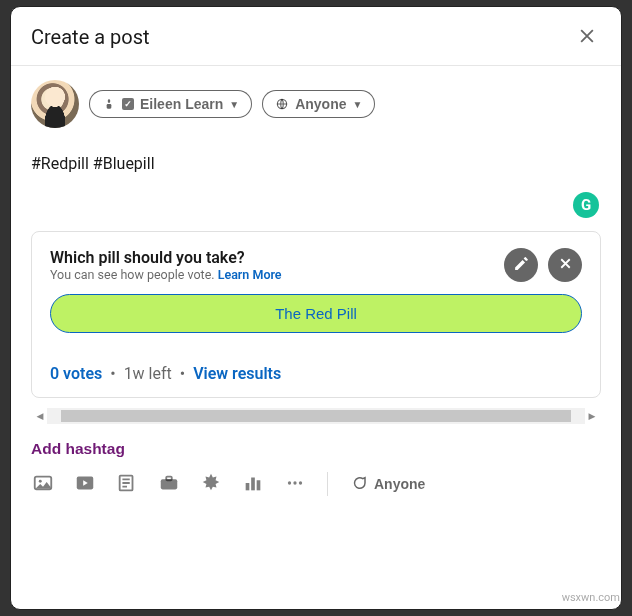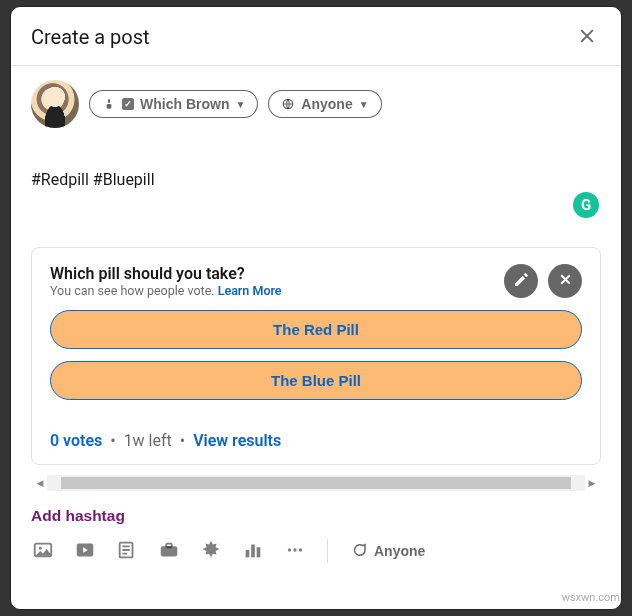--- a/index.html
+++ b/index.html
@@ -84,21 +84,21 @@
     }
     .pill-btn .caret { font-size: 10px; color: rgba(0,0,0,0.6); }
     .mini-ico { width: 14px; height: 14px; display: inline-flex; align-items:center; justify-content:center; }
     .mini-ico svg { width:14px; height:14px; }
     .checkbox-ico {
       width: 12px; height: 12px; background: rgba(0,0,0,0.55);
       display: inline-flex; align-items:center; justify-content:center; color:#fff; font-size:9px; border-radius:2px;
     }
 
     .post-text {
-      margin-top: 42px;
+      margin-top: 26px;
       font-size: 16px;
       color: rgba(0,0,0,0.9);
     }
 
     .grammarly {
       position: absolute;
       top: 126px;
       right: 22px;
       width: 26px; height: 26px;
       border-radius: 50%;
@@ -146,23 +146,23 @@
 
     .poll-option {
       display:block;
       width:100%;
       margin-top: 12px;
       padding: 10px 0;
       border: 1px solid #0a66c2;
       border-radius: 999px;
       text-align: center;
       color: #0a66c2;
-      font-weight: 700;
+      font-weight: 400;
       font-size: 15px;
-      background:#fdba74;
+      background:#bef264;
       cursor:pointer;
     }
 
     .poll-footer {
       margin-top: 31px;
       font-size: 16px;
       color: rgba(0,0,0,0.6);
     }
     .poll-footer .link { color:#0a66c2; font-weight:600; cursor:pointer; }
     .poll-footer .dot { margin: 0 4px; }
@@ -255,21 +255,21 @@
       <div class="avatar"></div>
 
       <button class="pill-btn">
         <span class="mini-ico">
           <svg viewBox="0 0 24 24" fill="currentColor">
               <rect x="10" y="4" width="4" height="6" rx="2"></rect>
               <rect x="8" y="12" width="8" height="8" rx="2"></rect>
             </svg>
         </span>
         <span class="checkbox-ico">✓</span>
-        <span>Which Brown</span>
+        <span>Eileen Learn</span>
         <span class="caret">▼</span>
       </button>
 
       <button class="pill-btn">
         <span class="mini-ico">
           <svg viewBox="0 0 24 24" fill="none" stroke="currentColor" stroke-width="2">
               <circle cx="12" cy="12" r="8"></circle>
               <path d="M4 12h16M12 4c3 3 3 13 0 16M12 4c-3 3-3 13 0 16"></path>
             </svg>
         </span>
@@ -302,21 +302,20 @@
             <span>
               <svg viewBox="0 0 24 24" fill="none" stroke="currentColor" stroke-width="2.6">
                   <path d="M6 6l12 12M18 6L6 18"></path>
                 </svg>
             </span>
           </button>
         </div>
       </div>
 
       <button class="poll-option">The Red Pill</button>
-      <button class="poll-option">The Blue Pill</button>
 
       <div class="poll-footer">
         <span class="link">0 votes</span>
         <span class="dot">•</span>
         <span>1w left</span>
         <span class="dot">•</span>
         <span class="link">View results</span>
       </div>
     </div>
 

